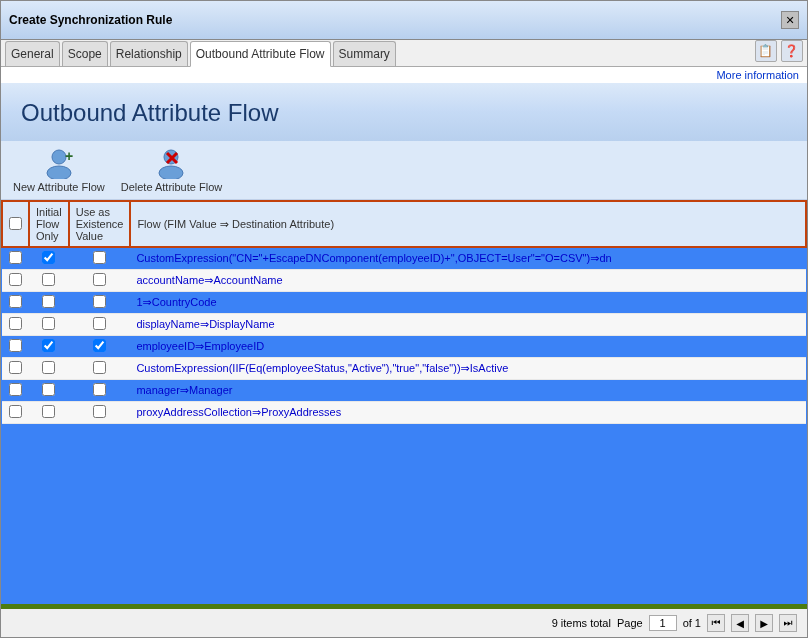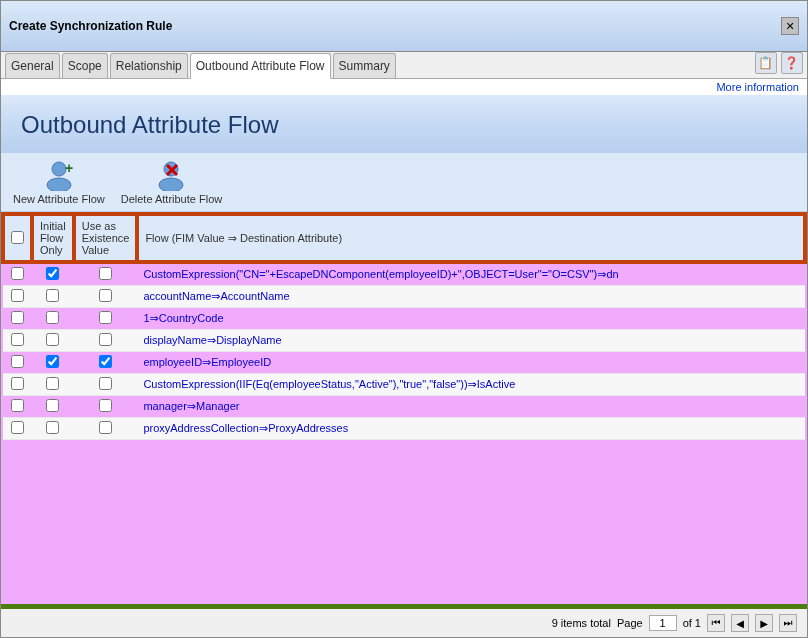--- a/index.html
+++ b/index.html
@@ -1,45 +1,45 @@
 <!DOCTYPE html>
 <html><head>
   <meta charset="utf-8">
   <style>
     * { box-sizing: border-box; margin: 0; padding: 0; }
     body { font-family: 'Segoe UI', Tahoma, Arial, sans-serif; font-size: 12px; background: #f0f0f0; }
 
     .window { width: 808px; height: 638px; background: #f0f0f0; border: 1px solid #888; display: flex; flex-direction: column; }
 
-    .title-bar { background: linear-gradient(to bottom, #dce9f9, #b8d0ee); padding: 16px 8px; display: flex; justify-content: space-between; align-items: center; border-bottom: 1px solid #888; }
+    .title-bar { background: linear-gradient(to bottom, #dce9f9, #b8d0ee); padding: 10px 8px; display: flex; justify-content: space-between; align-items: center; border-bottom: 1px solid #888; }
     .title-bar-text { font-size: 12px; font-weight: bold; color: #000; }
     .title-bar-close { width: 18px; height: 18px; background: #c0c0c0; border: 1px solid #888; display: flex; align-items: center; justify-content: center; cursor: pointer; font-size: 11px; }
 
     .tabs-bar { background: #f0f0f0; display: flex; align-items: flex-end; border-bottom: 1px solid #aaa; padding: 0 4px; }
     .tab { padding: 5px 5px; border: 1px solid #aaa; border-bottom: none; background: #e0e0e0; cursor: pointer; margin-right: 2px; border-radius: 3px 3px 0 0; font-size: 12px; color: #333; }
     .tab.active { background: #fff; font-weight: normal; border-bottom: 1px solid #fff; margin-bottom: -1px; z-index: 1; }
     .tab-icons { margin-left: auto; display: flex; gap: 4px; align-items: center; padding-bottom: 4px; }
     .tab-icon-btn { width: 22px; height: 22px; background: #dce4f0; border: 1px solid #aaa; border-radius: 2px; display: flex; align-items: center; justify-content: center; cursor: pointer; font-size: 12px; }
 
     .more-info { text-align: right; padding: 2px 8px; color: #0033cc; font-size: 11px; cursor: pointer; background: #fff; }
 
-    .main-content { flex: 1; background: #f0abfc; overflow: hidden; display: flex; flex-direction: column; }
+    .main-content { flex: 1; background: #3b82f6; overflow: hidden; display: flex; flex-direction: column; }
 
     .page-header { background: linear-gradient(to bottom, #dce9f9 0%, #c5daf5 50%, #b8d0ee 100%); padding: 16px 20px 14px; }
     .page-title { font-size: 24px; color: #1a3a6b; font-weight: normal; }
 
     .toolbar { background: #dce9f9; border-bottom: 1px solid #c0d0e8; padding: 6px 12px; display: flex; align-items: center; gap: 16px; }
     .toolbar-btn { display: flex; flex-direction: column; align-items: center; cursor: pointer; gap: 2px; }
     .toolbar-btn-icon { width: 32px; height: 32px; display: flex; align-items: center; justify-content: center; }
     .toolbar-btn-label { font-size: 11px; color: #333; white-space: nowrap; }
 
     .table-area { flex: 1; overflow: auto; }
     table { width: 100%; border-collapse: collapse; }
     thead tr { background: #dce9f9; }
-    th { padding: 4px 6px; border: 4px solid #c2410c; font-weight: normal; text-align: left; font-size: 11px; color: #333; }
+    th { padding: 4px 6px; border: 2px solid #c2410c; font-weight: normal; text-align: left; font-size: 11px; color: #333; }
     td { padding: 3px 6px; border-bottom: 1px solid #e8e8e8; font-size: 11px; vertical-align: middle; }
     tr:nth-child(even) { background: #f7f7f7; }
 
     .checkbox-cell { text-align: center; width: 20px; }
     input[type=checkbox] { width: 13px; height: 13px; cursor: pointer; }
 
     .flow-text { color: #0000cc; }
 
     .pagination-bar { background: #f0f0f0; border-top: 5px solid #4d7c0f; padding: 5px 10px; display: flex; align-items: center; justify-content: flex-end; gap: 6px; font-size: 11px; }
     .page-input { width: 28px; border: 1px solid #aaa; text-align: center; font-size: 11px; padding: 1px 2px; }

